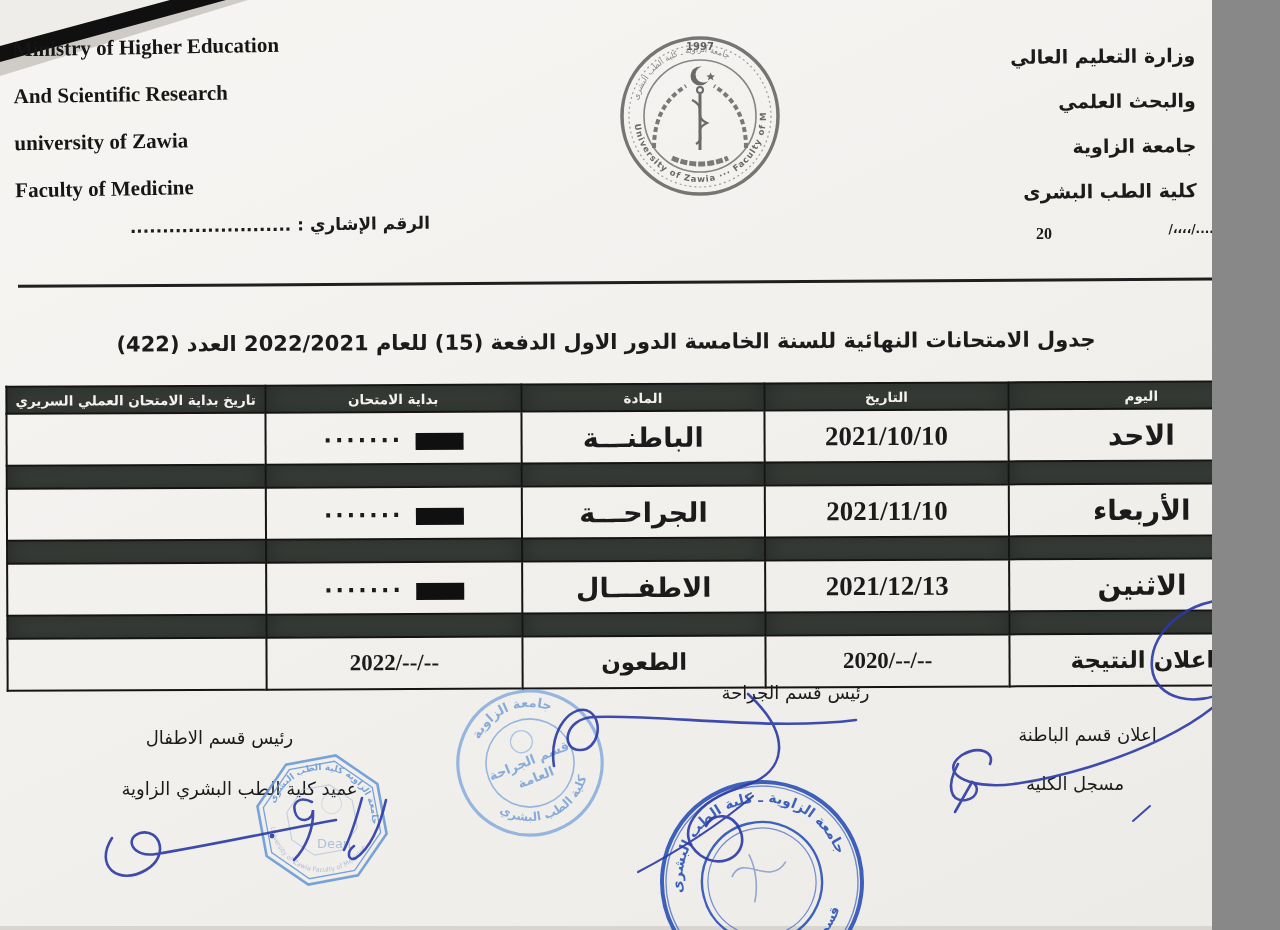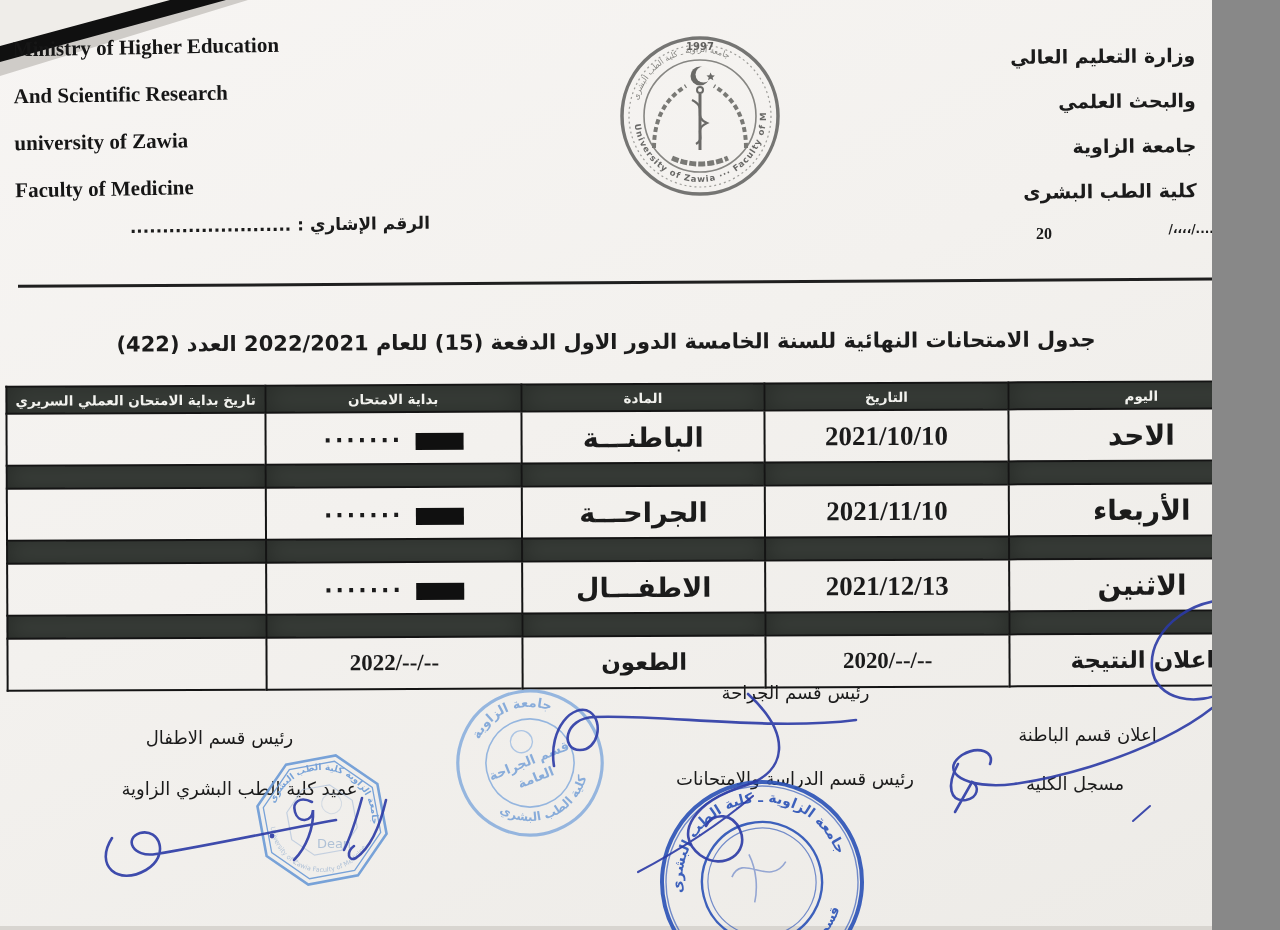--- a/index.html
+++ b/index.html
@@ -196,21 +196,20 @@
         <td class="date-val small-val">2022/--/--</td>
         <td></td>
       </tr>
     </tbody>
       </table>
   </div>
 
   <div class="sig-label" id="lbl-r1">اعلان قسم الباطنة</div>
   <div class="sig-label" id="lbl-r2">مسجل الكلية</div>
   <div class="sig-label" id="lbl-m1">رئيس قسم الجراحة</div>
-  <div class="sig-label" id="lbl-m2">رئيس قسم الدراسة والامتحانات</div>
   <div class="sig-label" id="lbl-l1">رئيس قسم الاطفال</div>
   <div class="sig-label" id="lbl-l2">عميد كلية الطب البشري الزاوية</div>
 
   <svg class="overlay" viewBox="0 0 1280 930">
     <defs>
       <path id="sgTop" d="M -56,0 A 56,56 0 0 1 56,0"></path>
       <path id="sgBottom" d="M -58,0 A 58,58 0 0 0 58,0"></path>
       <path id="dnTop" d="M -50,0 A 50,50 0 0 1 50,0"></path>
       <path id="dnBottom" d="M -52,0 A 52,52 0 0 0 52,0"></path>
       <path id="rgTop" d="M -80,0 A 80,80 0 0 1 80,0"></path>

